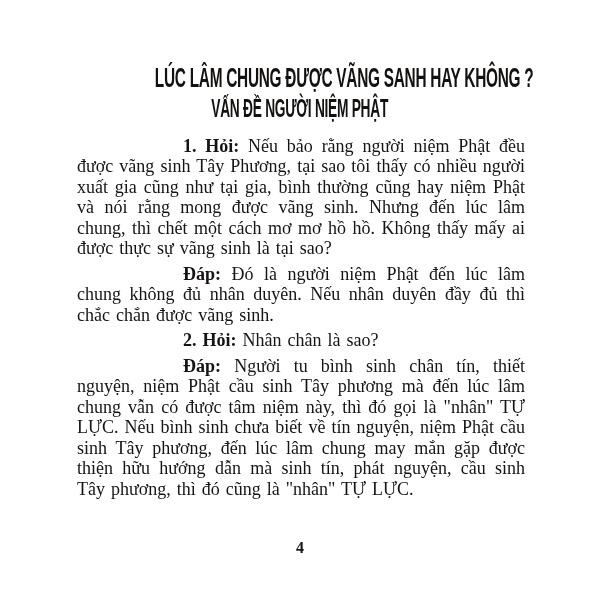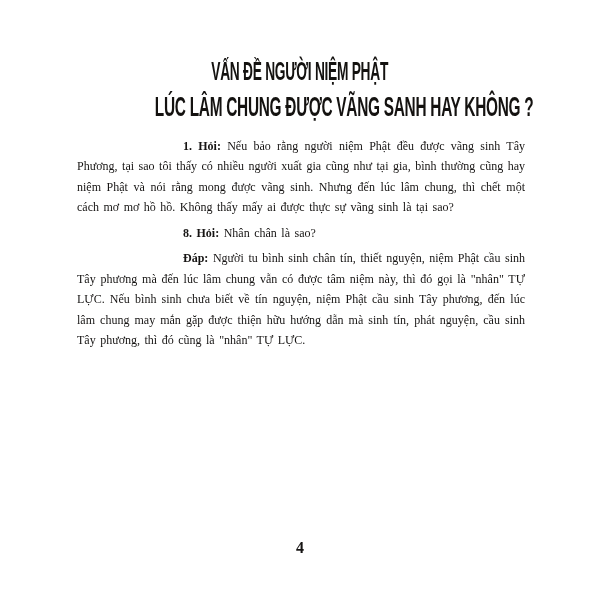--- a/index.html
+++ b/index.html
@@ -35,21 +35,21 @@
     letter-spacing: -0.5px;
   }
   .title-line.t1 { font-size: 25px; }
   .title-line.t2 { font-size: 28px; margin-top: 5px; }
 
   
   .bodytext {
     margin-top: 13px;
     margin-left: 77px;
     width: 448px;
-    font-size: 12px;
+    font-size: 18px;
     line-height: 20.5px;
     text-align: justify;
     word-spacing: 1.5px;
   }
   .bodytext p {
     margin: 0 0 5px 0;
     text-indent: 106px;
   }
   .lbl {
     font-weight: bold;
@@ -65,35 +65,39 @@
     font-size: 16px;
     color: #161413;
   }
 </style>
 </head>
 <body>
 
 <div class="page">
 
   <div class="titles">
+    <div class="title-line t2">
+      <span class="squeeze">LÚC LÂM CHUNG ĐƯỢC VÃNG SANH HAY KHÔNG ?</span>
+    </div>
     <div class="title-line t1">
       <span class="squeeze">VẤN ĐỀ NGƯỜI NIỆM PHẬT</span>
-    </div>
-    <div class="title-line t2">
-      <span class="squeeze">LÚC LÂM CHUNG ĐƯỢC VÃNG SANH HAY KHÔNG ?</span>
     </div>
   </div>
 
   <div class="bodytext">
     <p>
       <span class="lbl">1. Hỏi:</span>
       <span>Nếu bảo rằng người niệm Phật đều được vãng sinh Tây Phương, tại sao tôi thấy có nhiều người xuất gia cũng như tại gia, bình thường cũng hay niệm Phật và nói rằng mong được vãng sinh. Nhưng đến lúc lâm chung, thì chết một cách mơ mơ hồ hồ. Không thấy mấy ai được thực sự vãng sinh là tại sao?</span>
     </p>
     <p>
-      <span class="lbl">8. Hỏi:</span>
+      <span class="lbl">Đáp:</span>
+      <span>Đó là người niệm Phật đến lúc lâm chung không đủ nhân duyên. Nếu nhân duyên đầy đủ thì chắc chắn được vãng sinh.</span>
+    </p>
+    <p>
+      <span class="lbl">2. Hỏi:</span>
       <span>Nhân chân là sao?</span>
     </p>
     <p>
       <span class="lbl">Đáp:</span>
       <span>Người tu bình sinh chân tín, thiết nguyện, niệm Phật cầu sinh Tây phương mà đến lúc lâm chung vẫn có được tâm niệm này, thì đó gọi là "nhân" TỰ LỰC. Nếu bình sinh chưa biết về tín nguyện, niệm Phật cầu sinh Tây phương, đến lúc lâm chung may mắn gặp được thiện hữu hướng dẫn mà sinh tín, phát nguyện, cầu sinh Tây phương, thì đó cũng là "nhân" TỰ LỰC.</span>
     </p>
   </div>
 
   <div class="pageno">4</div>
 

